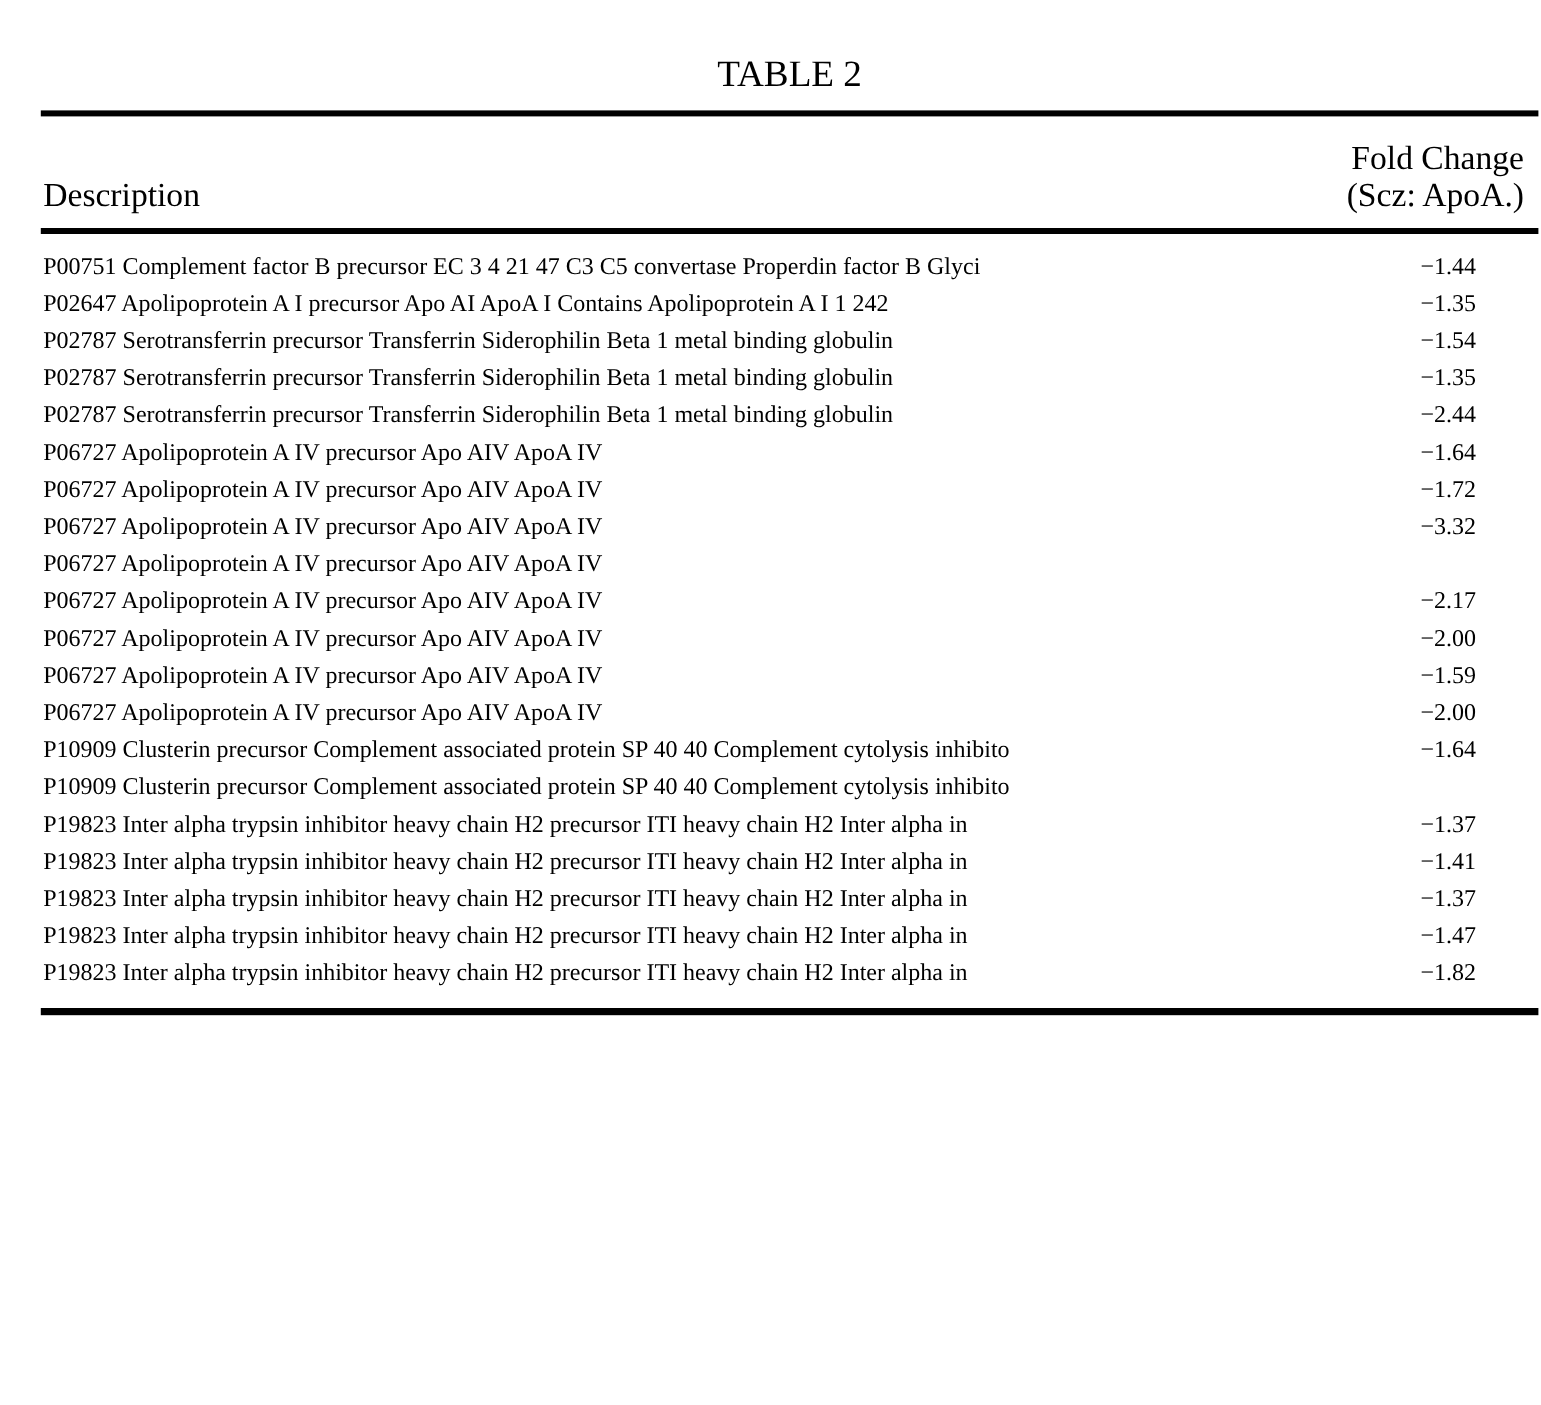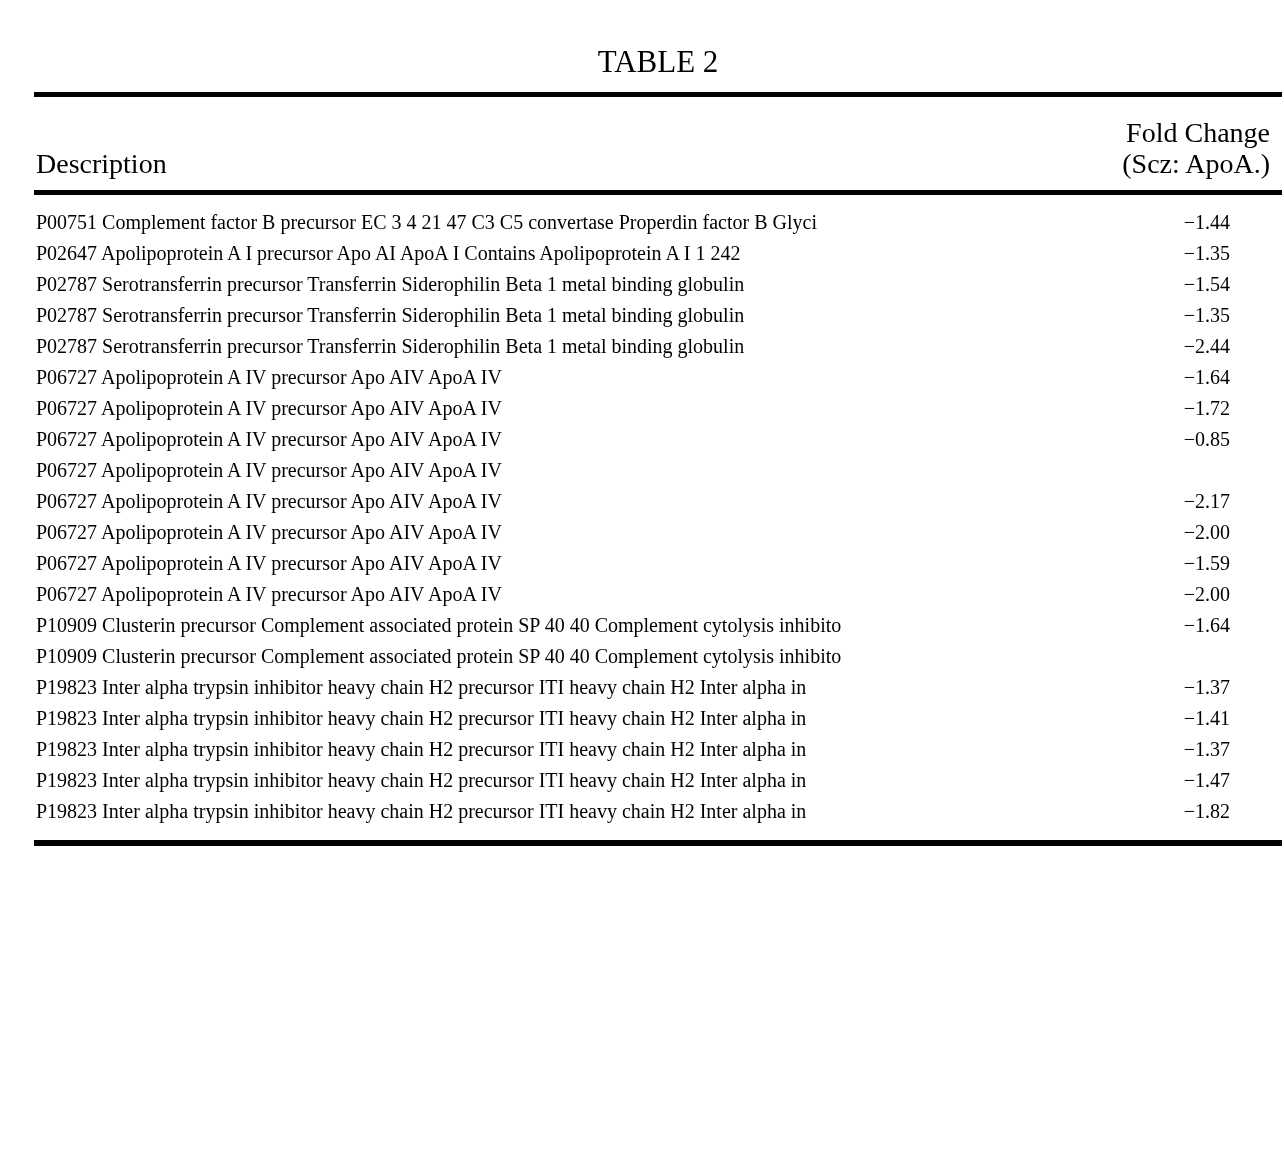--- a/index.html
+++ b/index.html
@@ -88,21 +88,21 @@
     <div class="row">
       <div class="cell-desc">P06727 Apolipoprotein A IV precursor Apo AIV ApoA IV</div>
       <div class="cell-fc">−1.64</div>
     </div>
     <div class="row">
       <div class="cell-desc">P06727 Apolipoprotein A IV precursor Apo AIV ApoA IV</div>
       <div class="cell-fc">−1.72</div>
     </div>
     <div class="row">
       <div class="cell-desc">P06727 Apolipoprotein A IV precursor Apo AIV ApoA IV</div>
-      <div class="cell-fc">−0.85</div>
+      <div class="cell-fc">−3.32</div>
     </div>
     <div class="row">
       <div class="cell-desc">P06727 Apolipoprotein A IV precursor Apo AIV ApoA IV</div>
     </div>
     <div class="row">
       <div class="cell-desc">P06727 Apolipoprotein A IV precursor Apo AIV ApoA IV</div>
       <div class="cell-fc">−2.17</div>
     </div>
     <div class="row">
       <div class="cell-desc">P06727 Apolipoprotein A IV precursor Apo AIV ApoA IV</div>

